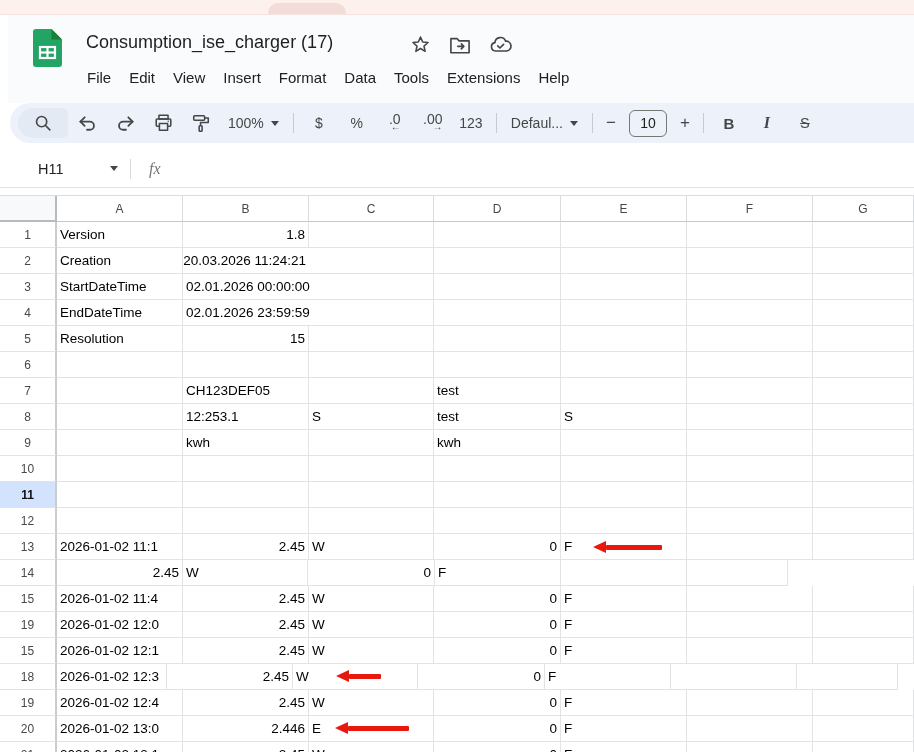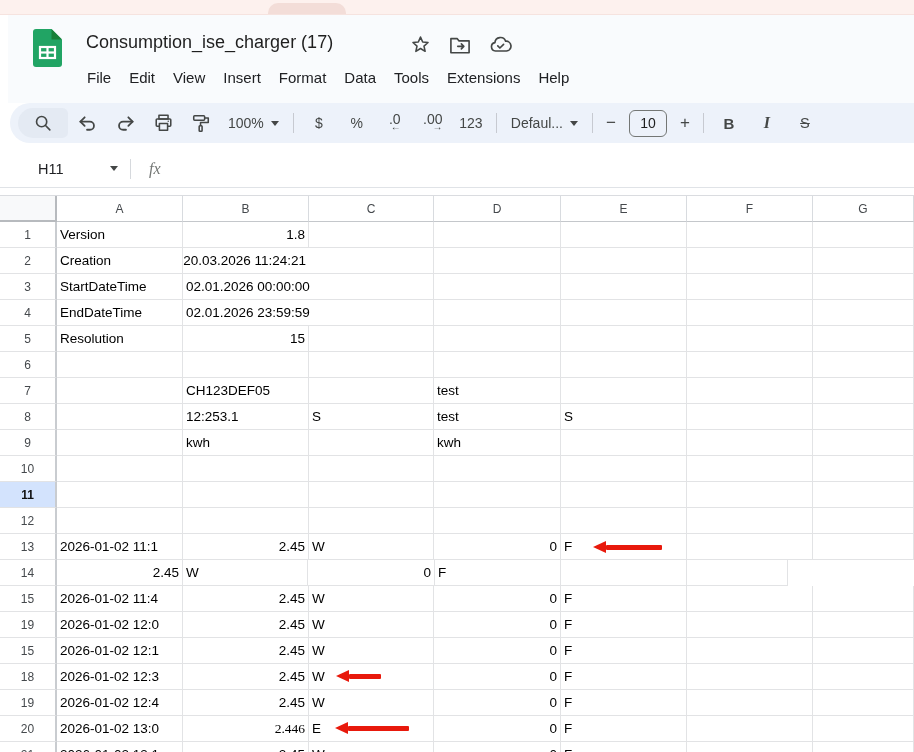--- a/index.html
+++ b/index.html
@@ -486,21 +486,21 @@
             <span>0</span>
           </div>
           <div class="cell" style="width: 126px;">
             <span>F</span>
           </div>
           <div class="cell" style="width: 126px;"></div>
           <div class="cell" style="width: 101px;"></div>
         </div>
         <div class="row">
           <div class="row-h">18</div>
-          <div class="cell" style="width: 126px;">
+          <div class="cell" style="width: 110px;">
             <span>2026-01-02 12:3</span>
           </div>
           <div class="cell right" style="width: 126px;">
             <span>2.45</span>
           </div>
           <div class="cell" style="width: 125px;">
             <span>W</span>
           </div>
           <div class="cell right" style="width: 127px;">
             <span>0</span>
@@ -529,21 +529,21 @@
             <span>F</span>
           </div>
           <div class="cell" style="width: 126px;"></div>
           <div class="cell" style="width: 101px;"></div>
         </div>
         <div class="row">
           <div class="row-h">20</div>
           <div class="cell" style="width: 126px;">
             <span>2026-01-02 13:0</span>
           </div>
-          <div class="cell right" style="width: 126px; font-family: Liberation Serif, serif;">
+          <div class="cell right" style="width: 126px;">
             <span>2.446</span>
           </div>
           <div class="cell" style="width: 125px;">
             <span>E</span>
           </div>
           <div class="cell right" style="width: 127px;">
             <span>0</span>
           </div>
           <div class="cell" style="width: 126px;">
             <span>F</span>

